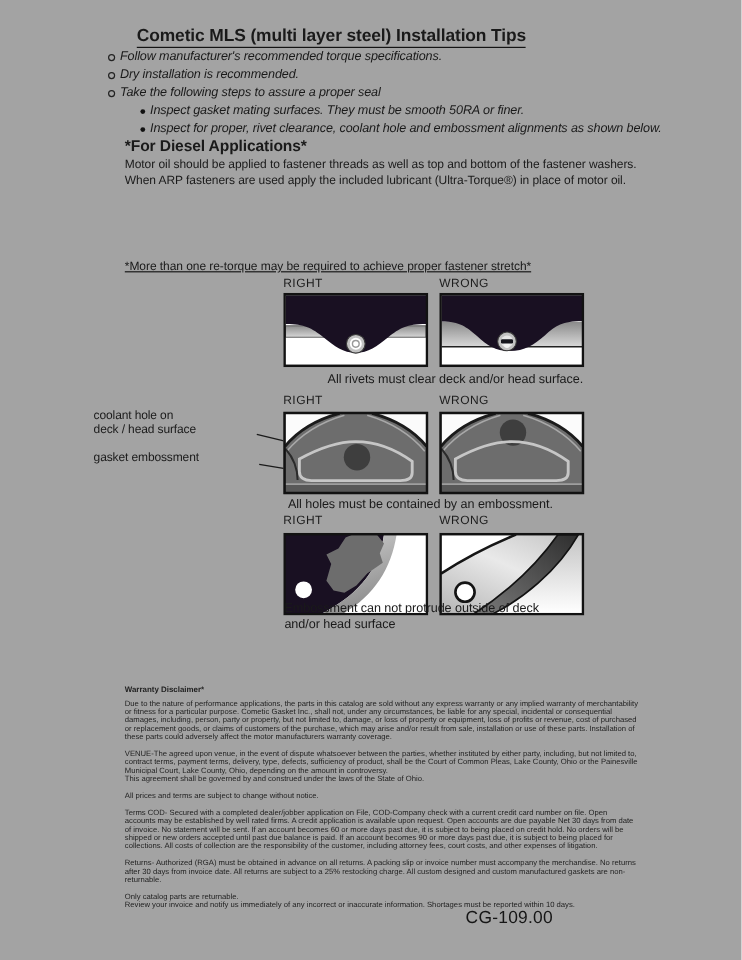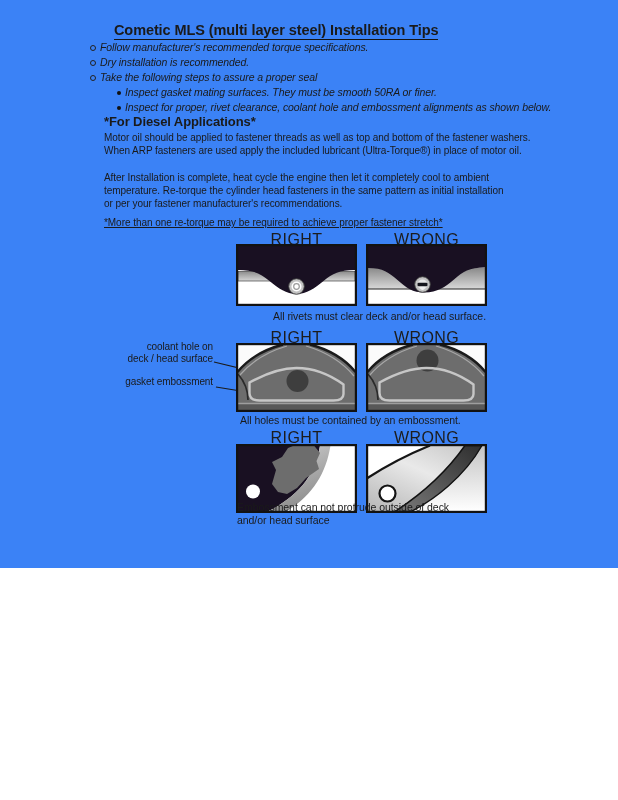--- a/index.html
+++ b/index.html
@@ -1,37 +1,37 @@
 <!DOCTYPE html>
 <html><head>
 <meta charset="utf-8">
 <style>
   html,body{margin:0;padding:0;background:#fff;}
-  .page{position:relative;width:618px;height:568px;background:#3b82f6;
+  .page{position:relative;width:618px;height:800px;background:#a3a3a3;
         font-family:"Liberation Sans",sans-serif;color:#1a1a1a;overflow:hidden;}
   .abs{position:absolute;}
 
   .title{left:114px;top:22px;font-size:14.5px;font-weight:700;letter-spacing:-0.1px;
          border-bottom:1.6px solid #141414;padding-bottom:1px;}
 
   .tips{left:90px;top:40px;font-size:10.5px;letter-spacing:-0.1px;}
   .tip-row{display:flex;align-items:flex-start;height:15px;line-height:15px;font-style:italic;}
   .o-marker{flex:0 0 auto;width:4px;height:4px;border:1px solid #222;border-radius:50%;margin:5px 4px 0 0;}
   .b-marker{flex:0 0 auto;width:4px;height:4px;background:#111;border-radius:50%;margin:5.5px 4px 0 0;}
   .sub{margin-left:27px;}
 
   .diesel-h{left:104px;top:114px;font-size:13px;font-weight:700;letter-spacing:-0.1px;}
   .bodyp{left:104px;font-size:10px;line-height:13px;white-space:pre-line;letter-spacing:-0.05px;}
 
-  .dlabel{font-size:16px;letter-spacing:0.4px;text-align:center;width:121px;color:#1c1c1c;}
+  .dlabel{font-size:10px;letter-spacing:0.4px;text-align:left;width:121px;color:#1c1c1c;}
   .dbox{width:121px;}
   .dbox svg{display:block;}
   .caption{font-size:10.5px;letter-spacing:-0.05px;white-space:pre-line;line-height:12.5px;}
 
-  .ann{left:78px;top:341px;width:135px;text-align:right;font-size:10px;line-height:11.5px;letter-spacing:-0.1px;}
+  .ann{left:78px;top:341px;width:135px;text-align:left;font-size:10px;line-height:11.5px;letter-spacing:-0.1px;}
   .ann-emb{margin-top:12px;}
 
   .warranty{left:104px;top:572px;width:428px;font-size:6.4px;line-height:7px;color:#222;}
   .w-h{font-size:6.6px;font-weight:700;margin:0 0 4px 0;}
   .w-p{margin:0 0 7px 0;white-space:pre-line;}
 
   .pagenum{left:388px;top:757px;font-size:14.5px;letter-spacing:0.2px;color:#161616;}
 </style>
 </head>
 <body>
@@ -59,23 +59,20 @@
     </div>
     <div class="tip-row sub">
       <span class="b-marker"></span>
       <span>Inspect for proper, rivet clearance, coolant hole and embossment alignments as shown below.</span>
     </div>
   </div>
 
   <div class="abs diesel-h">*For Diesel Applications*</div>
   <div class="abs bodyp" style="top:131px;">Motor oil should be applied to fastener threads as well as top and bottom of the fastener washers.
 When ARP fasteners are used apply the included lubricant (Ultra-Torque®) in place of motor oil.</div>
-  <div class="abs bodyp" style="top:171px;">After Installation is complete, heat cycle the engine then let it completely cool to ambient
-temperature. Re-torque the cylinder head fasteners in the same pattern as initial installation
-or per your fastener manufacturer's recommendations.</div>
   <div class="abs bodyp" style="top:216px;text-decoration:underline;">*More than one re-torque may be required to achieve proper fastener stretch*</div>
 
   <div class="abs dlabel" style="left:236px;top:231px;">RIGHT</div>
   <div class="abs dlabel" style="left:366px;top:231px;">WRONG</div>
 
   <div class="abs dbox" style="left:236px;top:244px;">
     <svg width="121" height="62" viewBox="0 0 121 62">
       <defs>
         <linearGradient id="r1g" x1="0" y1="0" x2="0" y2="1">
           <stop offset="0" stop-color="#8d8d8d"></stop>

